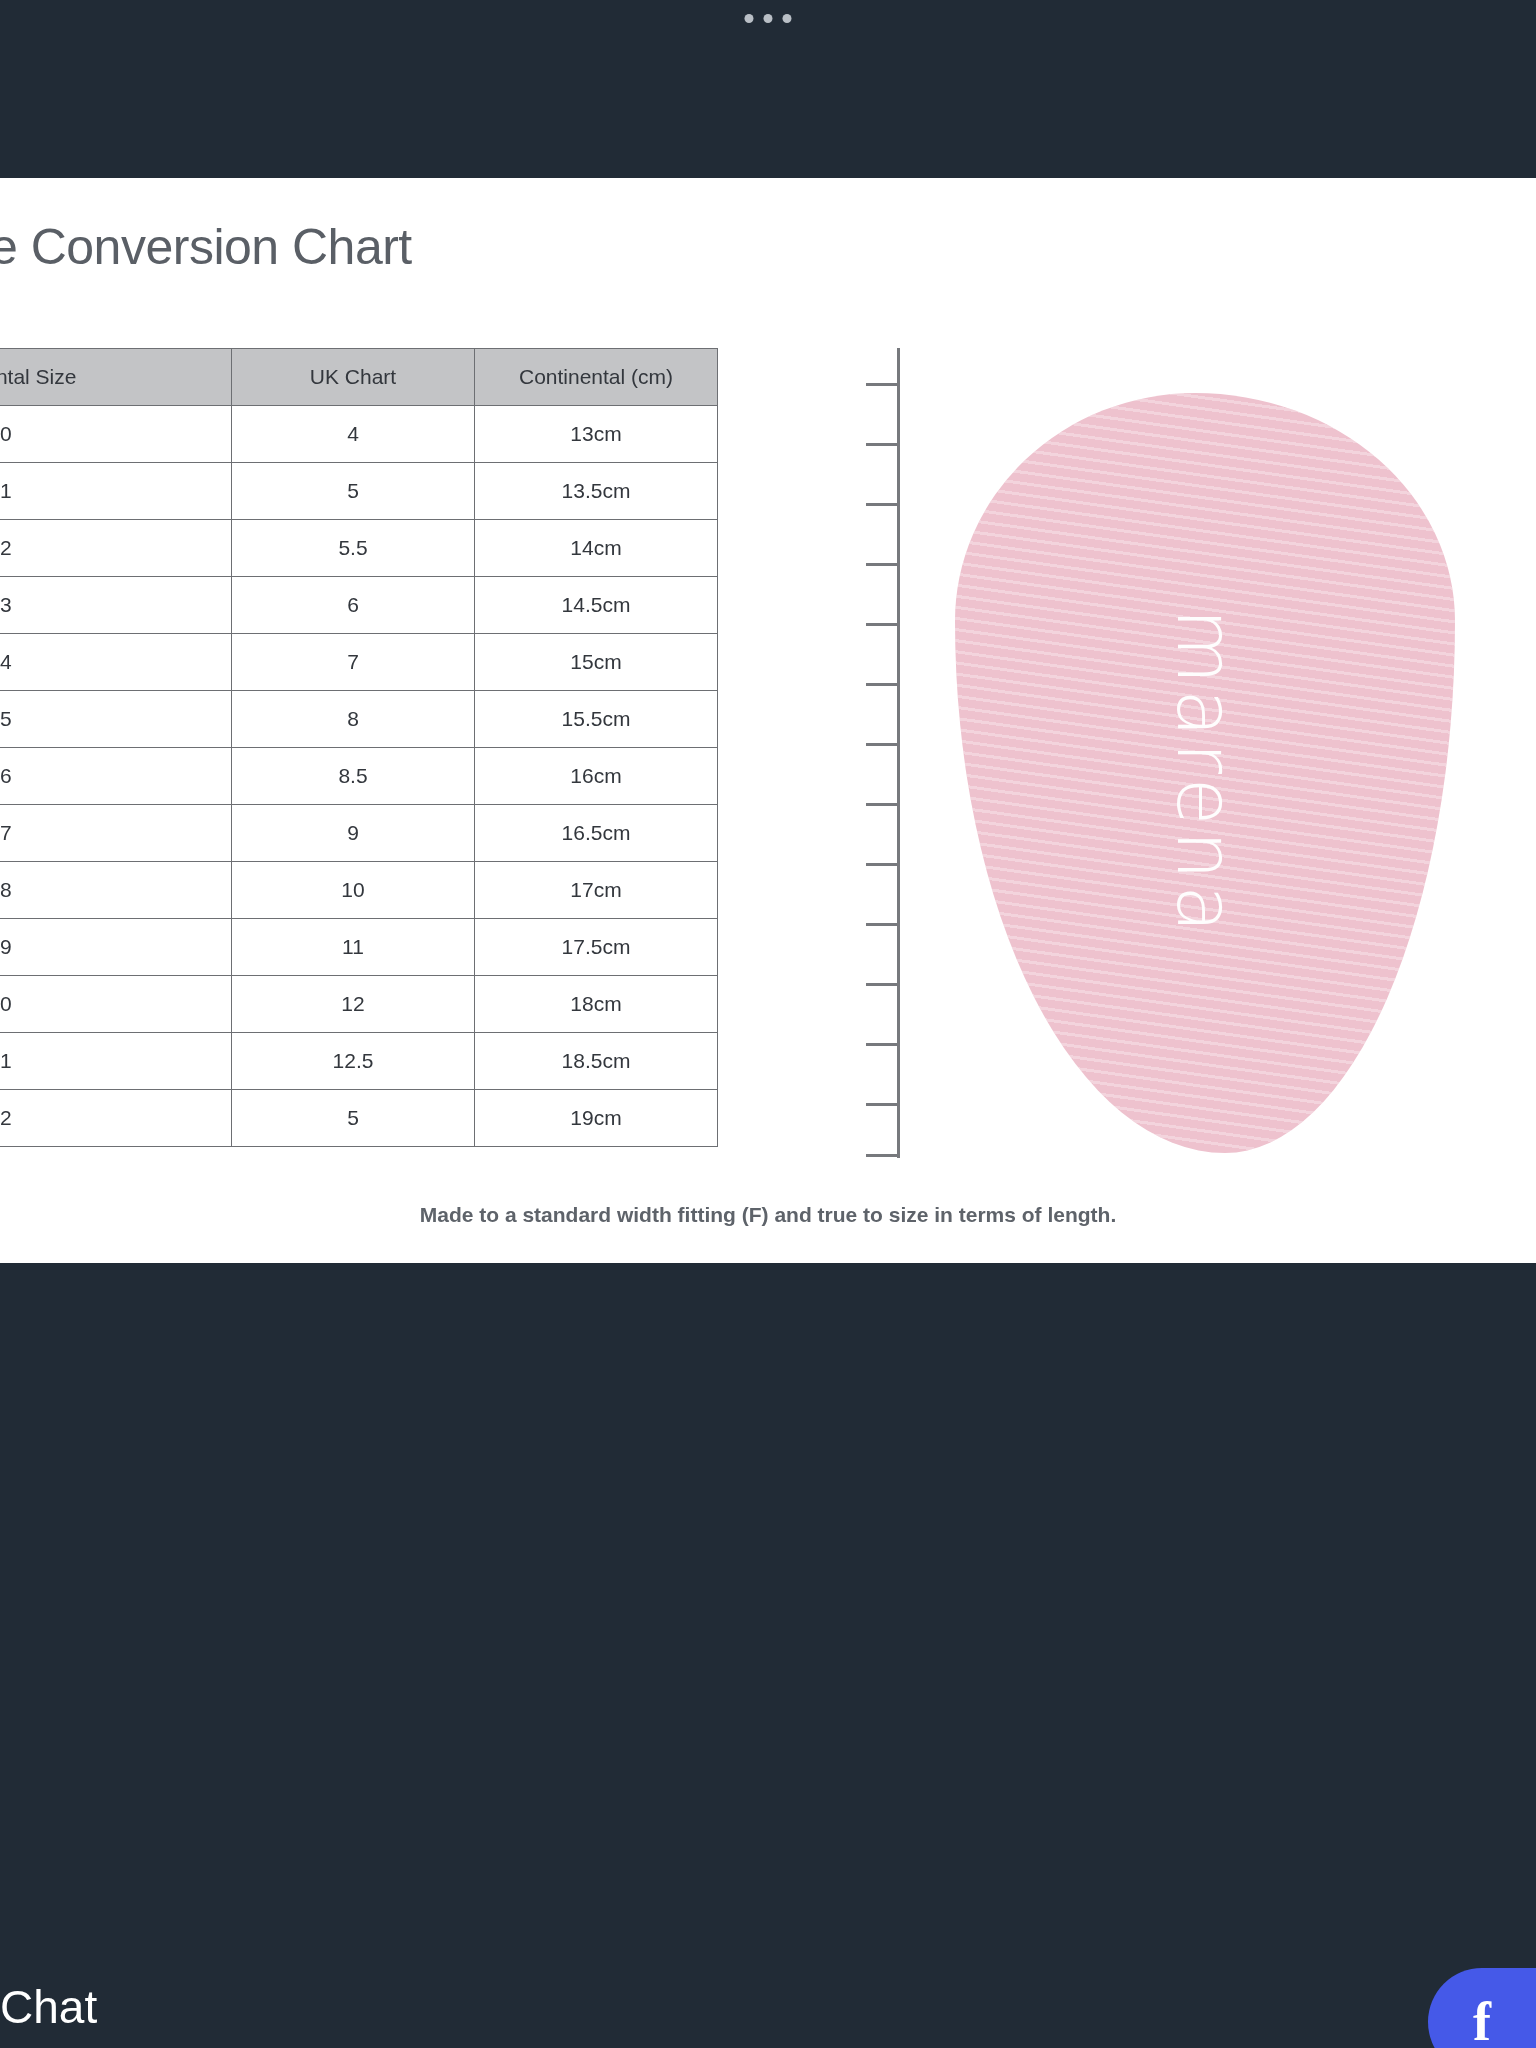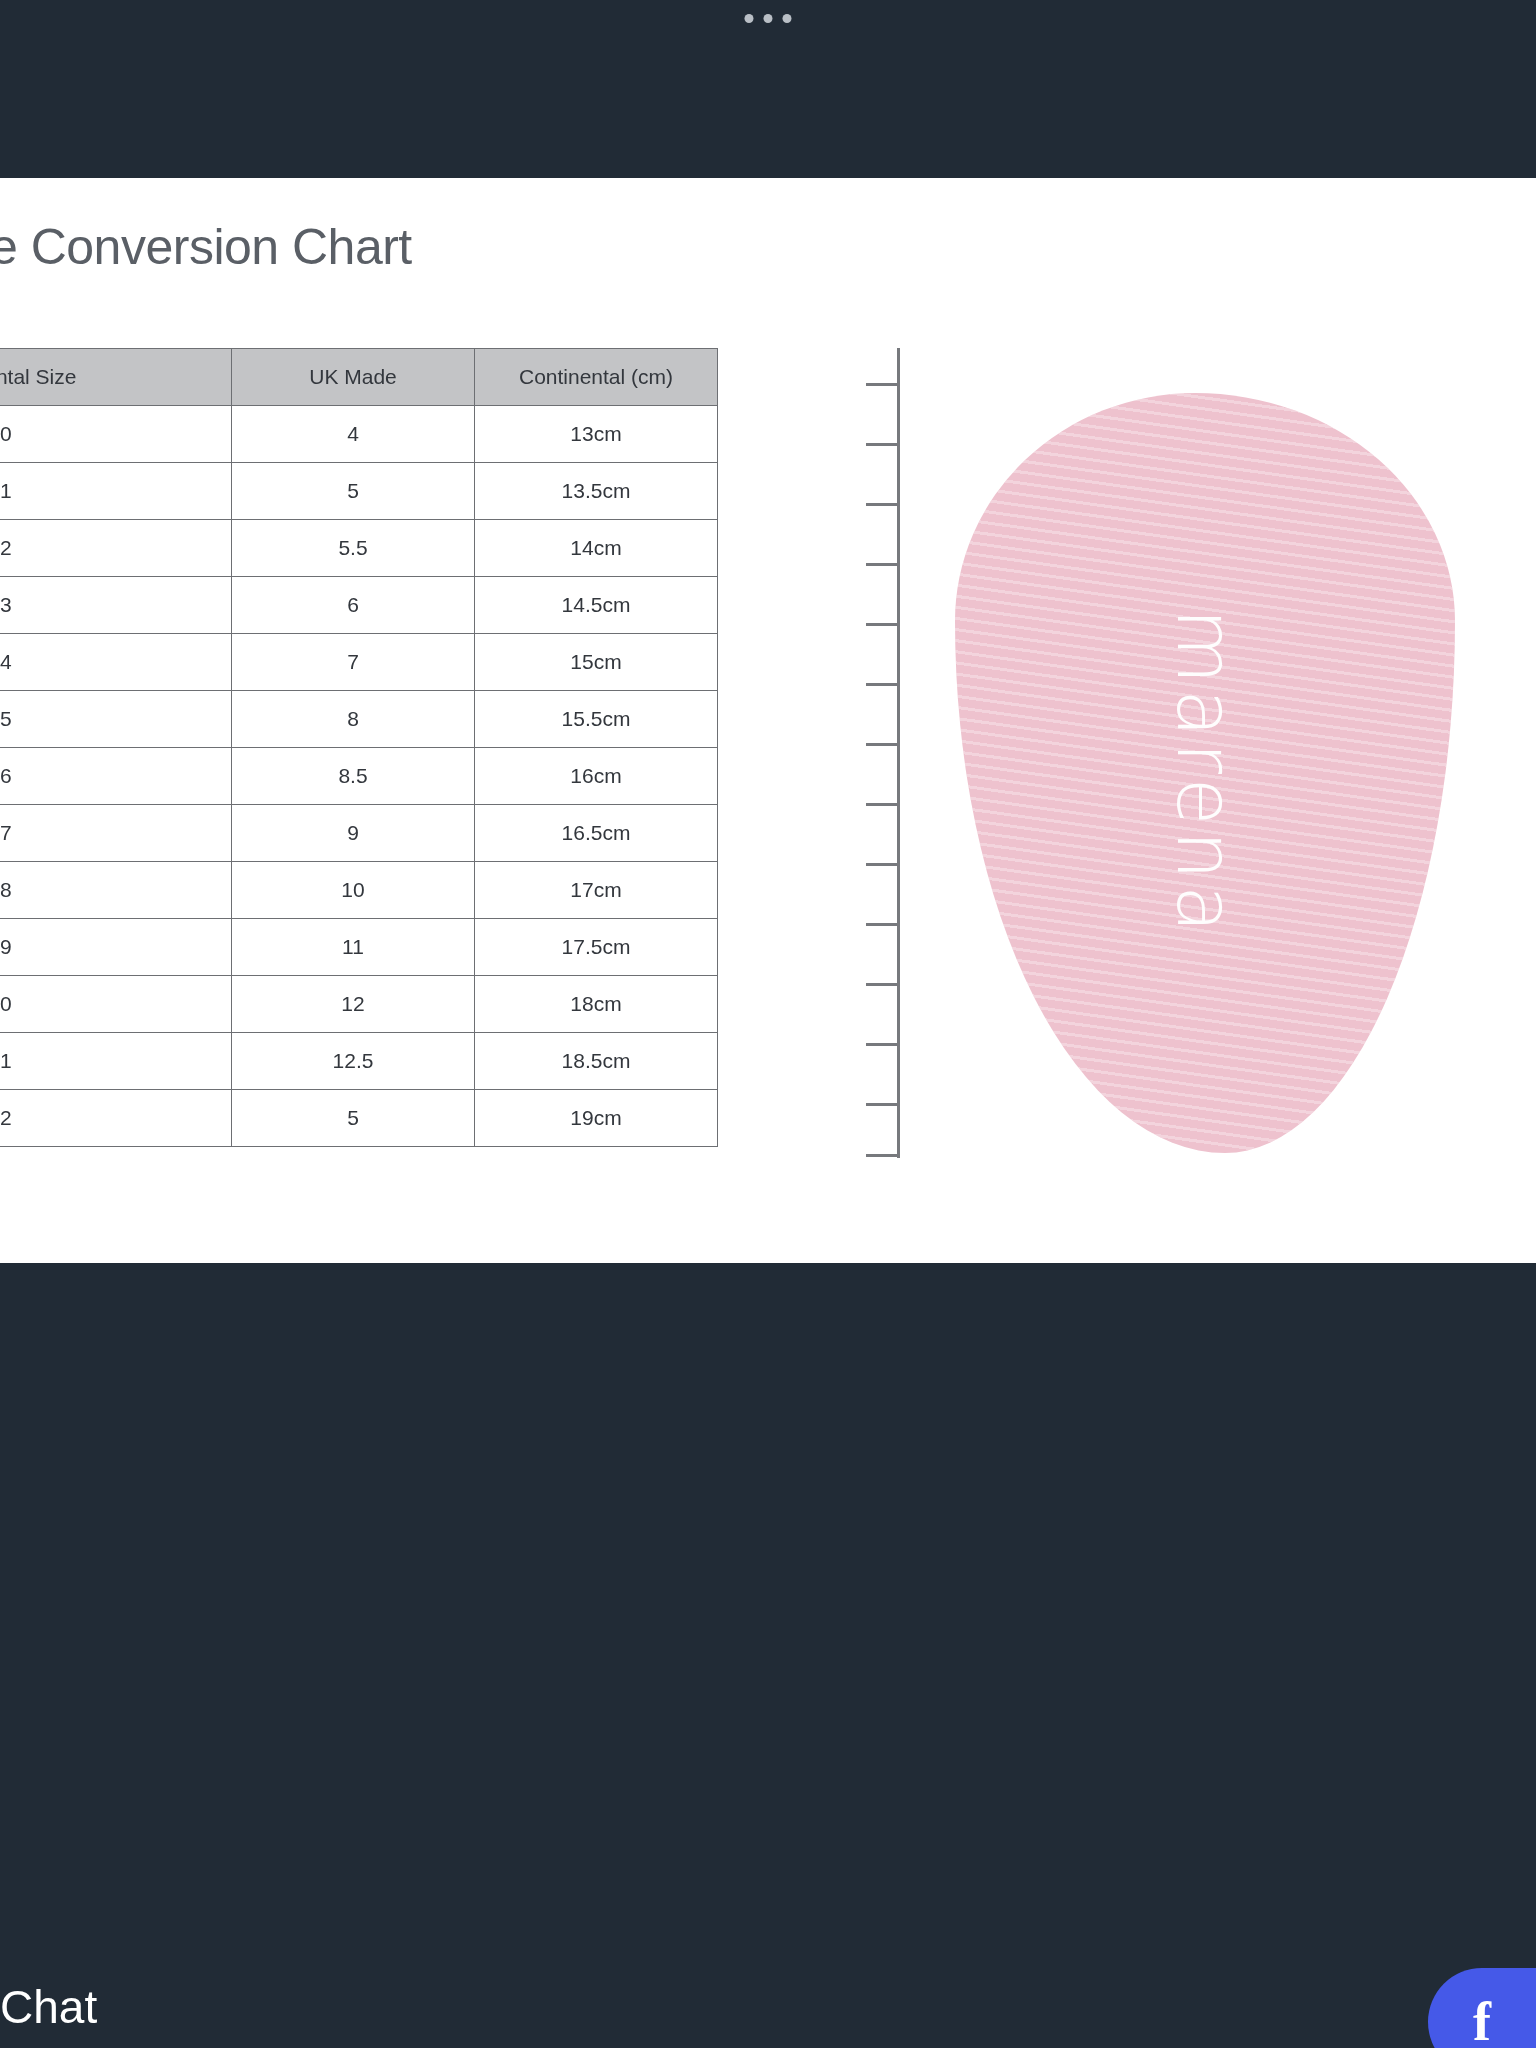--- a/index.html
+++ b/index.html
@@ -113,21 +113,21 @@
     <div class="table-wrap">
       <table class="sizechart">
         <colgroup>
             <col class="c1">
             <col class="c2">
             <col class="c3">
           </colgroup>
         <thead>
           <tr>
             <th>Continental Size</th>
-            <th>UK Made</th>
+            <th>UK Chart</th>
             <th>Continental (cm)</th>
           </tr>
         </thead>
         <tbody>
           <tr>
             <td>20</td>
             <td>4</td>
             <td>13cm</td>
           </tr>
           <tr>
@@ -211,20 +211,21 @@
         <div class="tick" style="top:695px"></div>
         <div class="tick" style="top:755px"></div>
         <div class="tick" style="top:806px"></div>
       </div>
       <div class="sole">
         <div class="tread"></div>
         <div class="brand">marena</div>
       </div>
     </div>
 
+    <div class="footnote">Made to a standard width fitting (F) and true to size in terms of length.</div>
   </div>
 
   <div class="bottombar"></div>
 
   <div class="chat-label">Chat</div>
 
   <div class="fab">
     <span class="glyph">f</span>
   </div>
 

